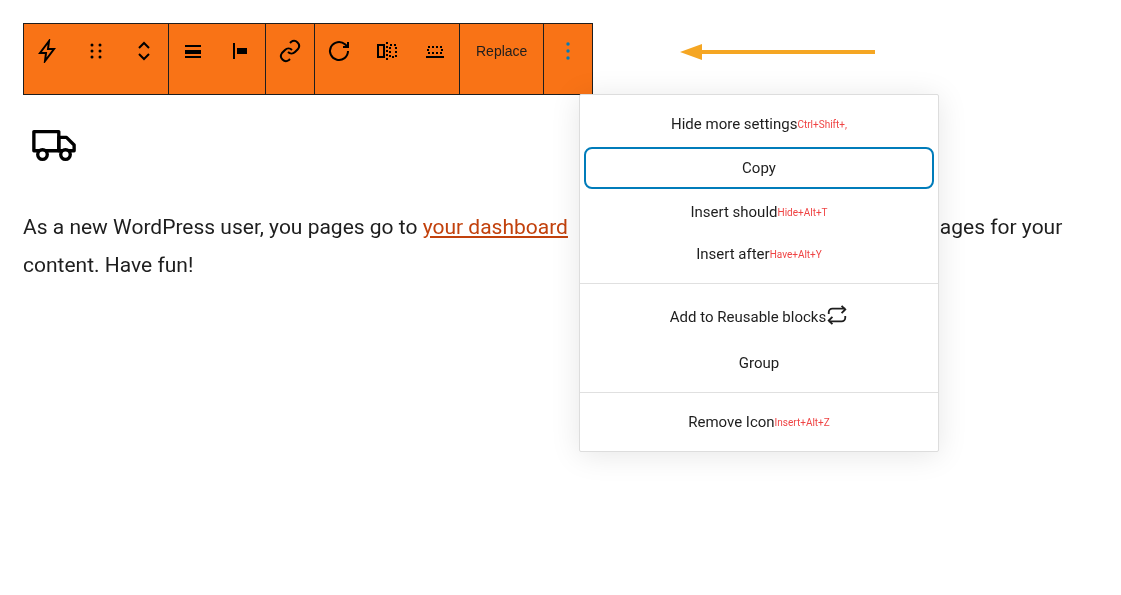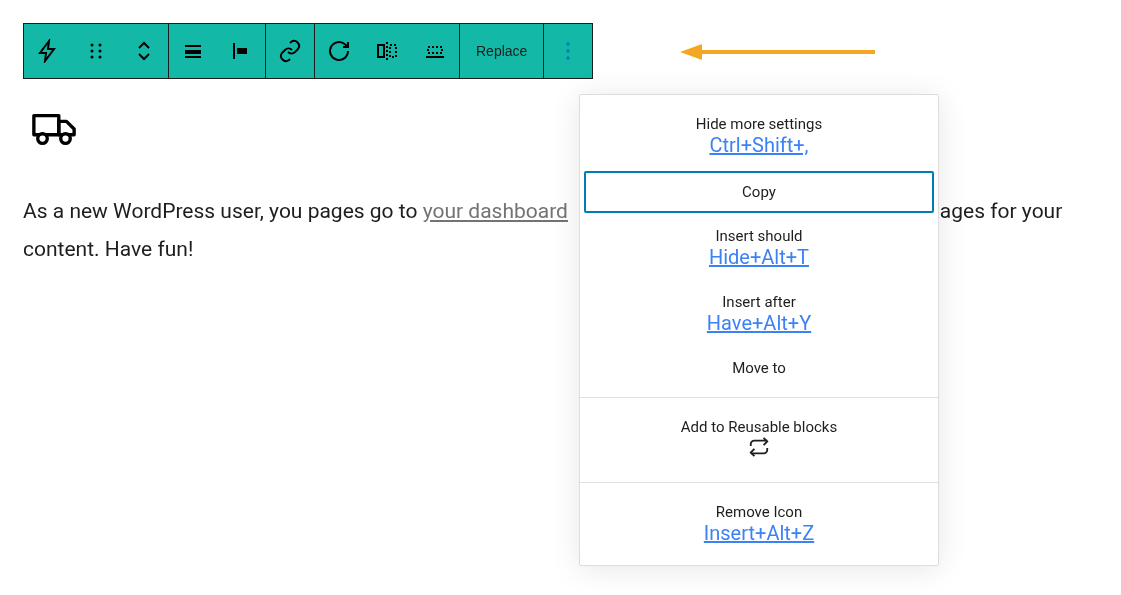--- a/index.html
+++ b/index.html
@@ -8,22 +8,22 @@
       background: #fff;
       color: #1e1e1e;
       width: 1121px;
       height: 595px;
       position: relative;
       padding: 23px;
     }
     .toolbar {
       display: inline-flex;
       border: 1px solid #1e1e1e;
-      height: 56px;
-      background: #14b8a6;
+      height: 72px;
+      background: #f97316;
     }
     .toolbar-group {
       display: flex;
       border-right: 1px solid #1e1e1e;
     }
     .toolbar-group:last-child { border-right: none; }
     .tb-btn {
       width: 48px;
       height: 54px;
       display: flex;
@@ -49,21 +49,21 @@
       margin: 8px 0 40px 8px;
     }
     .icon-block svg { width: 46px; height: 40px; }
     .paragraph {
       font-size: 21px;
       line-height: 1.8;
       color: #1e1e1e;
       max-width: 1050px;
     }
     .paragraph a {
-      color: #737373;
+      color: #c2410c;
       text-decoration: underline;
     }
     .dropdown {
       position: absolute;
       top: 94px;
       left: 579px;
       width: 360px;
       background: #fff;
       border: 1px solid #ddd;
       border-radius: 2px;
@@ -75,32 +75,30 @@
     }
     .menu-section:last-child { border-bottom: none; }
     .menu-item {
       display: flex;
       align-items: center;
       justify-content: center;
       padding: 12px 16px;
       cursor: pointer;
       font-size: 15px;
       color: #1e1e1e;
-      flex-direction: column;
     }
     .menu-item.selected {
       border: 2px solid #007cba;
       margin: 2px 4px;
-      border-radius: 2px;
+      border-radius: 8px;
       padding: 10px 12px;
     }
     .shortcut {
-      color: #3b82f6;
-      font-size: 20px;
-      text-decoration: underline;
+      color: #ef4444;
+      font-size: 10px;
     }
     .menu-item .item-icon svg { width: 22px; height: 22px; }
     .replace-label { font-size: 14px; color: #1e1e1e; }
     .dots-vert { color: #007cba; }
   </style>
 </head>
 <body>
 
 
 
@@ -220,38 +218,37 @@
       <span>Copy</span>
       <span class="shortcut"></span>
     </div>
     <div class="menu-item">
       <span>Insert should</span>
       <span class="shortcut">Hide+Alt+T</span>
     </div>
     <div class="menu-item">
       <span>Insert after</span>
       <span class="shortcut">Have+Alt+Y</span>
-    </div>
-    <div class="menu-item">
-      <span>Move to</span>
-      <span class="shortcut"></span>
     </div>
   </div>
   <div class="menu-section">
     <div class="menu-item">
       <span>Add to Reusable blocks</span>
       <span class="item-icon">
         <svg viewBox="0 0 24 24" fill="none" stroke="currentColor" stroke-width="2">
             <path d="M17 2l4 4-4 4"></path>
             <path d="M3 11V9a4 4 0 014-4h14"></path>
             <path d="M7 22l-4-4 4-4"></path>
             <path d="M21 13v2a4 4 0 01-4 4H3"></path>
           </svg>
       </span>
     </div>
+    <div class="menu-item">
+      <span>Group</span>
+    </div>
   </div>
   <div class="menu-section">
     <div class="menu-item">
       <span>Remove Icon</span>
       <span class="shortcut">Insert+Alt+Z</span>
     </div>
   </div>
 </div>
 
 

